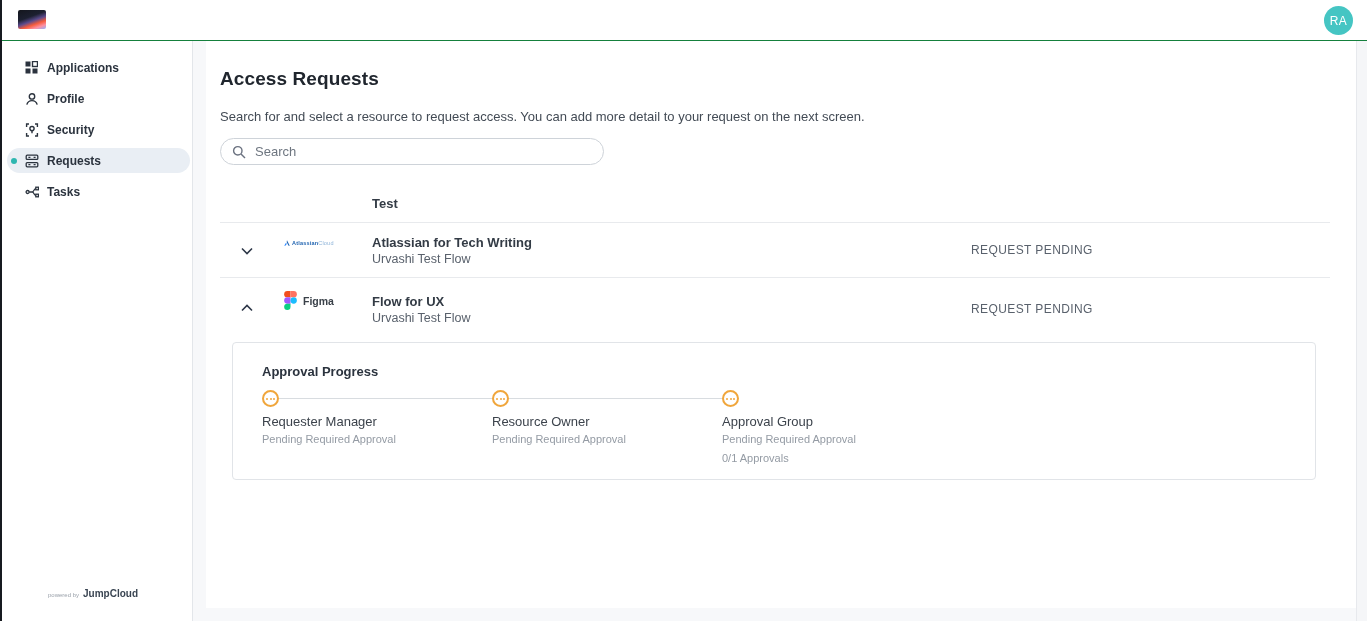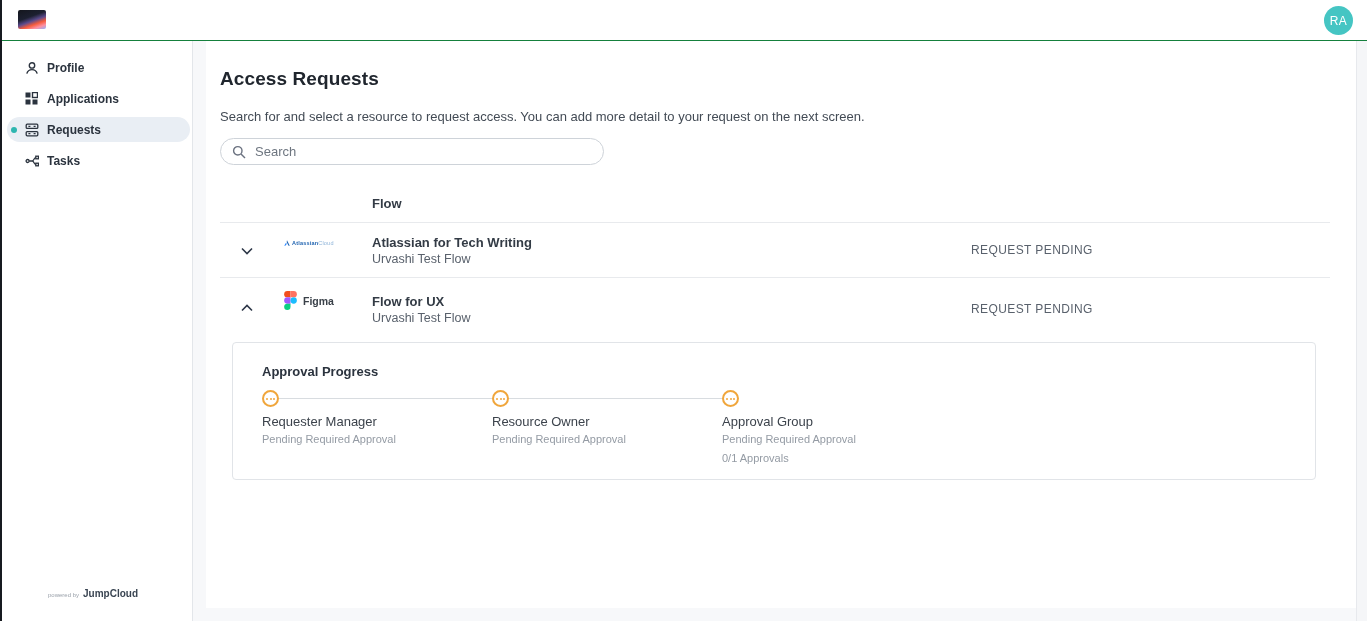--- a/index.html
+++ b/index.html
@@ -148,41 +148,55 @@
     <div class="org-logo"></div>
     <div class="avatar">RA</div>
   </div>
 
   <div class="sidebar">
     <div class="nav">
 
       <div class="nav-item">
 
         <span class="nav-icon">
-          <svg width="14" height="14" viewBox="0 0 14 14" fill="none" stroke="#2b333e" stroke-width="1.4">
-            <circle cx="7" cy="4.4" r="2.7"></circle>
-            <path d="M1.8 12.6 C2.6 9.8 4.6 8.6 7 8.6 C9.4 8.6 11.4 9.8 12.2 12.6"></path>
-          </svg>
-        </span>
-        <span class="nav-label">Profile</span>
-      </div>
-
-      <div class="nav-item">
-
-        <span class="nav-icon">
           <svg width="13" height="13" viewBox="0 0 13 13">
             <rect x="0.5" y="0.5" width="5" height="5" fill="#2b333e"></rect>
             <rect x="7.5" y="0.5" width="5" height="5" fill="none" stroke="#2b333e" stroke-width="1.4"></rect>
             <rect x="0.5" y="7.5" width="5" height="5" fill="#2b333e"></rect>
             <rect x="7.5" y="7.5" width="5" height="5" fill="#2b333e"></rect>
           </svg>
         </span>
         <span class="nav-label">Applications</span>
       </div>
 
+      <div class="nav-item">
+
+        <span class="nav-icon">
+          <svg width="14" height="14" viewBox="0 0 14 14" fill="none" stroke="#2b333e" stroke-width="1.4">
+            <circle cx="7" cy="4.4" r="2.7"></circle>
+            <path d="M1.8 12.6 C2.6 9.8 4.6 8.6 7 8.6 C9.4 8.6 11.4 9.8 12.2 12.6"></path>
+          </svg>
+        </span>
+        <span class="nav-label">Profile</span>
+      </div>
+
+      <div class="nav-item">
+
+        <span class="nav-icon">
+          <svg width="14" height="14" viewBox="0 0 14 14" fill="none" stroke="#2b333e" stroke-width="1.4">
+            <path d="M4 1 H1.6 V4"></path>
+            <path d="M10 1 H12.4 V4"></path>
+            <path d="M4 13 H1.6 V10"></path>
+            <path d="M10 13 H12.4 V10"></path>
+            <circle cx="7" cy="5.6" r="2.1"></circle>
+            <path d="M7 7.7 V10.2"></path>
+          </svg>
+        </span>
+        <span class="nav-label">Security</span>
+      </div>
 
       <div class="nav-item active">
         <span class="nav-pill"></span>
         <span class="nav-dot"></span>
         <span class="nav-icon">
           <svg width="14" height="14" viewBox="0 0 14 14" fill="none" stroke="#2b333e" stroke-width="1.3">
             <rect x="1.2" y="1.2" width="11.6" height="4.2" rx="1"></rect>
             <rect x="1.2" y="8.6" width="11.6" height="4.2" rx="1"></rect>
             <path d="M3.4 3.3 H5.4 M3.4 10.7 H5.4 M8.6 3.3 H10.6 M8.6 10.7 H10.6"></path>
           </svg>
@@ -221,21 +235,21 @@
     <div class="searchbox">
       <span>
         <svg width="14" height="14" viewBox="0 0 14 14" fill="none" stroke="#6b7280" stroke-width="1.4">
           <circle cx="5.8" cy="5.8" r="4.2"></circle>
           <path d="M9 9 L13 13"></path>
         </svg>
       </span>
       <input type="text" placeholder="Search" style="">
     </div>
 
-    <div class="col-header">Flow</div>
+    <div class="col-header">Test</div>
     <div class="hdr-line"></div>
 
     <div class="req-row row-1">
       <span class="chev">
         <svg width="18" height="18" viewBox="0 0 18 18" fill="none" stroke="#2d3748" stroke-width="1.6">
           <path d="M4 6.5 L9 11.5 L14 6.5"></path>
         </svg>
       </span>
       <span class="applogo atl-logo">
         <svg class="atl-mark" viewBox="0 0 10 10">

